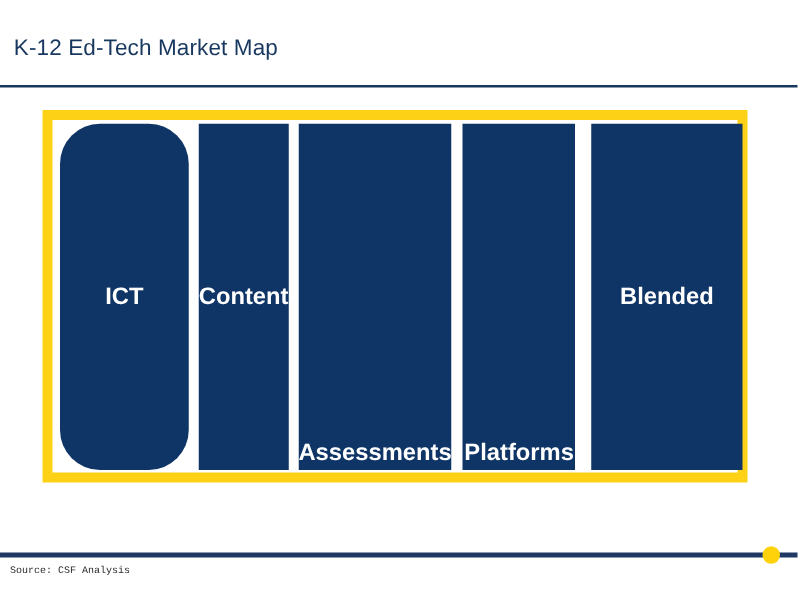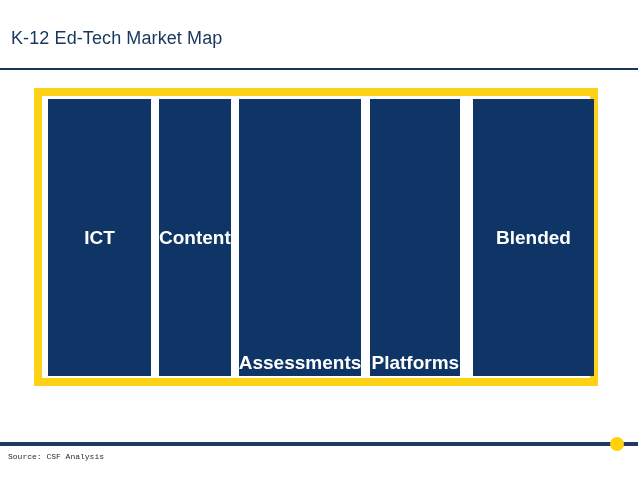--- a/index.html
+++ b/index.html
@@ -68,20 +68,21 @@
     font-size: 19px;
     line-height: 1.35;
     box-sizing: border-box;
   }
 
   
   #col-ict {
     width: 103px;
     flex: 0 0 103px;
     height: 100%;
+    border-radius: 32px;
   }
   #col-middle {
     flex: 1 1 auto;
     display: flex;
     flex-direction: row;
     gap: 9px;
     height: 100%;
   }
   #col-blended {
     width: 121px;

